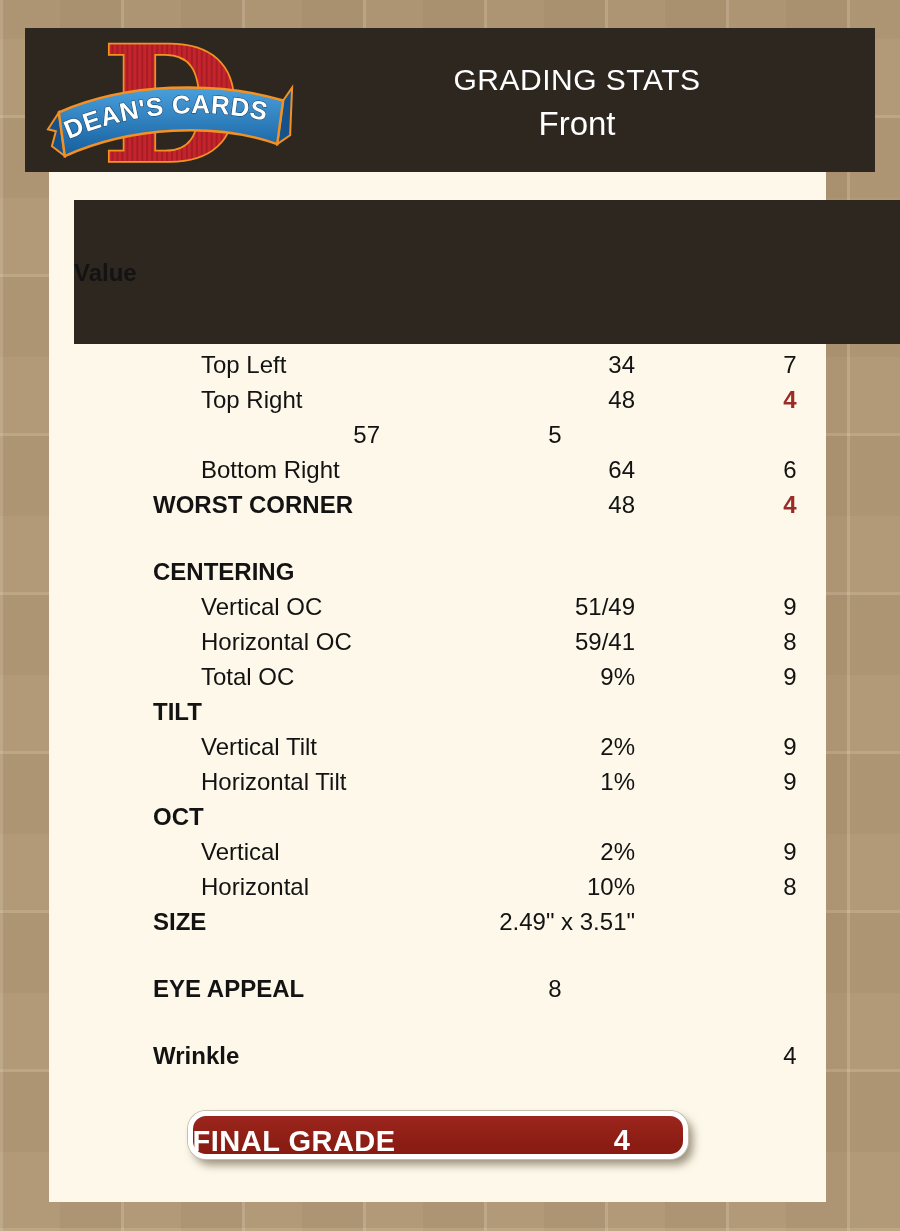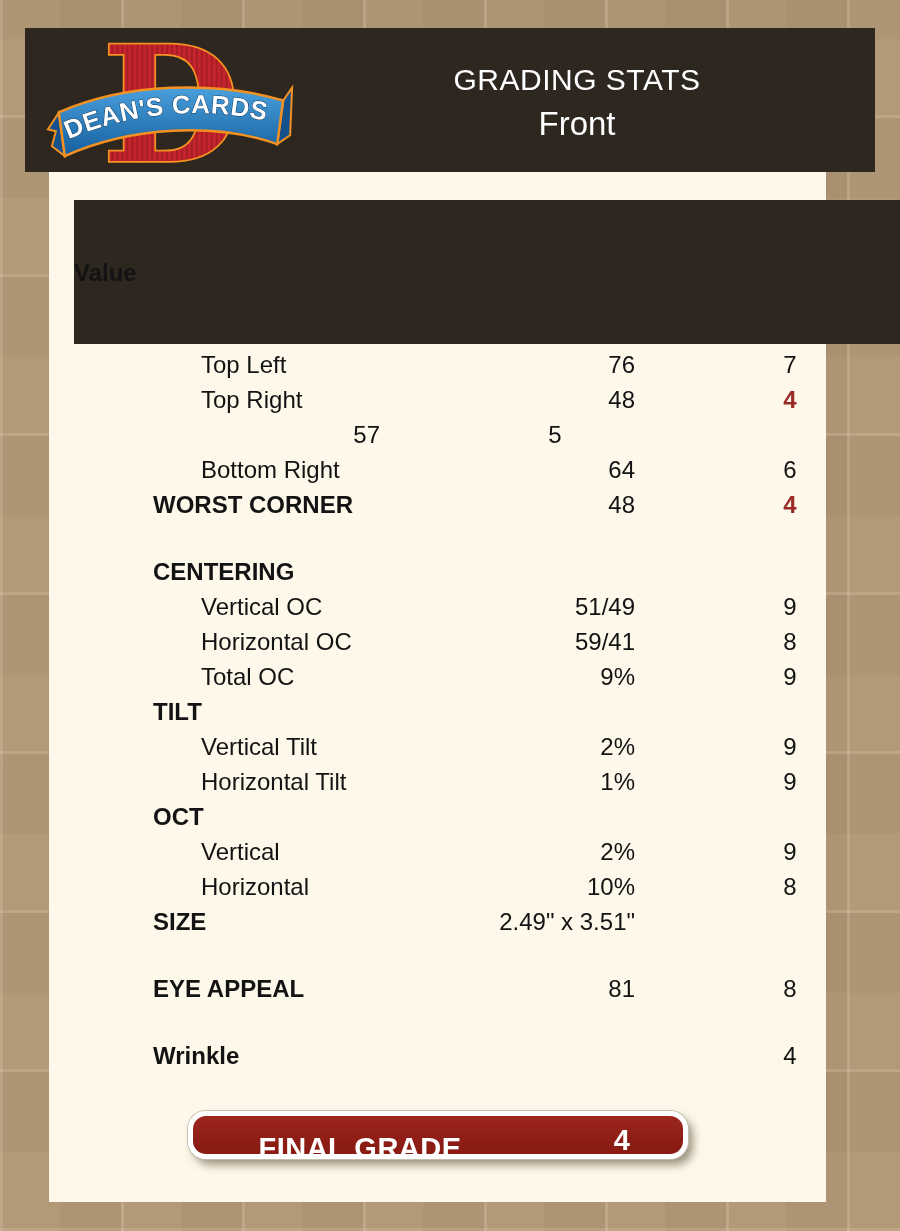--- a/index.html
+++ b/index.html
@@ -54,21 +54,21 @@
   .max.red{color:var(--accent-red);font-weight:bold}
   
   .final-wrap{margin-top:38px;display:flex;justify-content:center}
   .final{
     position:relative;width:500px;height:48px;
     background:linear-gradient(180deg,#9c261d 0%,#8a1c13 80%);
     border:5px solid #fff;border-radius:18px;cursor:pointer;
     box-shadow:0 0 0 1px #c6bfae, 5px 6px 8px rgba(80,64,42,.55);
     color:#fff;font-size:29px;font-weight:bold;font-family:inherit;letter-spacing:.5px;
   }
-  .final-label{position:absolute;left:0;top:8px;width:335px;text-align:center;line-height:48px}
+  .final-label{position:absolute;left:0;top:1px;width:335px;text-align:left;line-height:48px}
   .final-value{position:absolute;right:52px;top:0;line-height:48px}
 </style>
 </head>
 <body>
 
 <div class="page">
 
   <div class="hdr">
     <svg class="logo" viewBox="0 0 250 135" aria-hidden="true">
       <defs>
@@ -102,21 +102,21 @@
 
     <div class="tbl">
   <div class="row">
     <span class="lab b">CORNERS</span>
     <span class="val b hdr">Value</span>
     <span class="max b">Max Grade</span>
   </div>
 
   <div class="row">
     <span class="lab ind">Top Left</span>
-    <span class="val">76</span>
+    <span class="val">34</span>
     <span class="max">7</span>
   </div>
 
   <div class="row">
     <span class="lab ind">Top Right</span>
     <span class="val">48</span>
     <span class="max red">4</span>
   </div>
 
   <div class="row">
@@ -197,21 +197,20 @@
   </div>
 
   <div class="row">
     <span class="lab b">SIZE</span>
     <span class="val">2.49" x 3.51"</span>
     <span class="max"></span>
   </div>
 
   <div class="row gap">
     <span class="lab b">EYE APPEAL</span>
-    <span class="val">81</span>
     <span class="max">8</span>
   </div>
 
   <div class="row gap">
     <span class="lab b">Wrinkle</span>
     <span class="val"></span>
     <span class="max">4</span>
   </div>
 </div>
 

